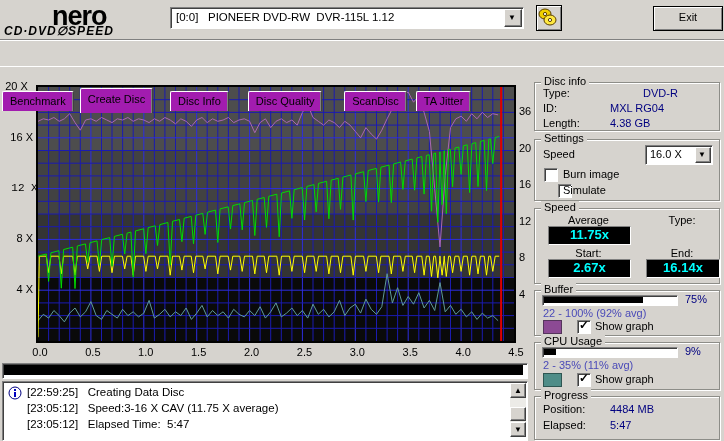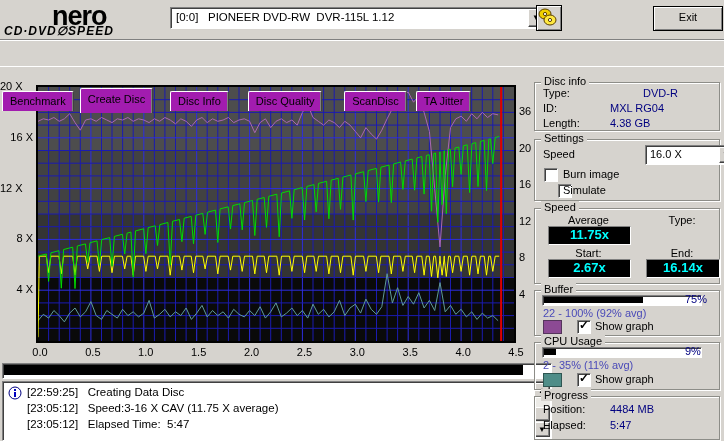--- a/index.html
+++ b/index.html
@@ -8,21 +8,21 @@
        font-size:11px;color:#000;}
   .abs{position:absolute;}
   
   .raised{background:#d6d3ce;border:1px solid #000;
           box-shadow:inset 1px 1px 0 #fff,inset -1px -1px 0 #808080;}
   .raised2{background:#d6d3ce;border-top:1px solid #fff;border-left:1px solid #fff;
            border-right:1px solid #404040;border-bottom:1px solid #404040;
            box-shadow:inset -1px -1px 0 #808080;}
   .sunken{background:#fff;border-top:1px solid #808080;border-left:1px solid #808080;
           border-right:1px solid #fff;border-bottom:1px solid #fff;
-          box-shadow:inset 1px 1px 0 #404040;padding-left:24px;}
+          box-shadow:inset 1px 1px 0 #404040;}
   .groupbox{position:absolute;border:1px solid #8d8d88;
             box-shadow:inset 1px 1px 0 #fff,1px 1px 0 #fff;}
   .gtitle{position:absolute;top:-8px;left:6px;background:#d6d3ce;padding:0 3px;font-size:11px;}
   .navy{color:#000080;}
   .rangeTxt{color:#4a4ab8;}
   .lcd{background:#000;color:#00ffff;font-weight:bold;font-size:13px;text-align:center;
        border-top:1px solid #808080;border-left:1px solid #808080;
        border-right:1px solid #fff;border-bottom:1px solid #fff;line-height:16px;}
   .cb{width:12px;height:12px;background:#fff;display:inline-block;
       border-top:1px solid #808080;border-left:1px solid #808080;
@@ -76,23 +76,23 @@
       <div class="tab" style="left: 0px;">Benchmark</div>
       <div class="tab active" style="left: 77.8px;">Create Disc</div>
       <div class="tab" style="left: 168px;">Disc Info</div>
       <div class="tab" style="left: 245.8px;">Disc Quality</div>
       <div class="tab" style="left: 342.2px;">ScanDisc</div>
       <div class="tab" style="left: 413.8px;">TA Jitter</div>
     </div>
   <div class="abs" style="left:0;top:66px;width:724px;height:0;border-top:1px solid #fff;z-index:3;"></div>
 
   <div id="left-axis">
-      <div class="axis-label" style="left: 0px; top: 80px; width: 33px; text-align: left;">20 X</div>
+      <div class="axis-label" style="left: 0px; top: 80px; width: 33px; text-align: center;">20 X</div>
       <div class="axis-label" style="left: 0px; top: 130.8px; width: 33px; text-align: right;">16 X</div>
-      <div class="axis-label" style="left: 0px; top: 181.6px; width: 33px; text-align: left;">12 X</div>
+      <div class="axis-label" style="left: 8px; top: 181.6px; width: 33px; text-align: center; font-family: Liberation Mono, monospace;">12 X</div>
       <div class="axis-label" style="left: 0px; top: 232.4px; width: 33px; text-align: right;">8 X</div>
       <div class="axis-label" style="left: 0px; top: 283.2px; width: 33px; text-align: right;">4 X</div>
     </div>
   <div id="right-axis">
       <div class="axis-label" style="left: 519px; top: 105px;">36</div>
       <div class="axis-label" style="left: 519px; top: 142px;">20</div>
       <div class="axis-label" style="left: 519px; top: 178px;">16</div>
       <div class="axis-label" style="left: 519px; top: 215px;">12</div>
       <div class="axis-label" style="left: 519px; top: 251px;">8</div>
       <div class="axis-label" style="left: 519px; top: 288px;">4</div>

